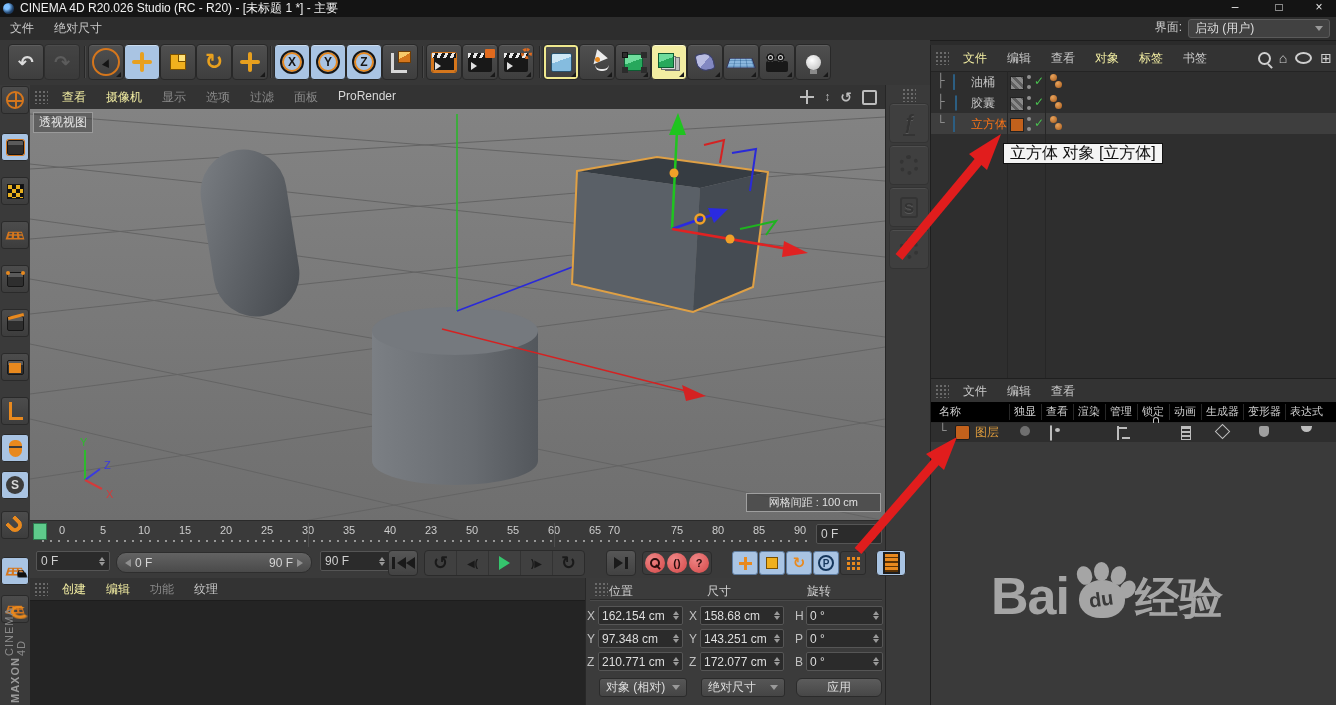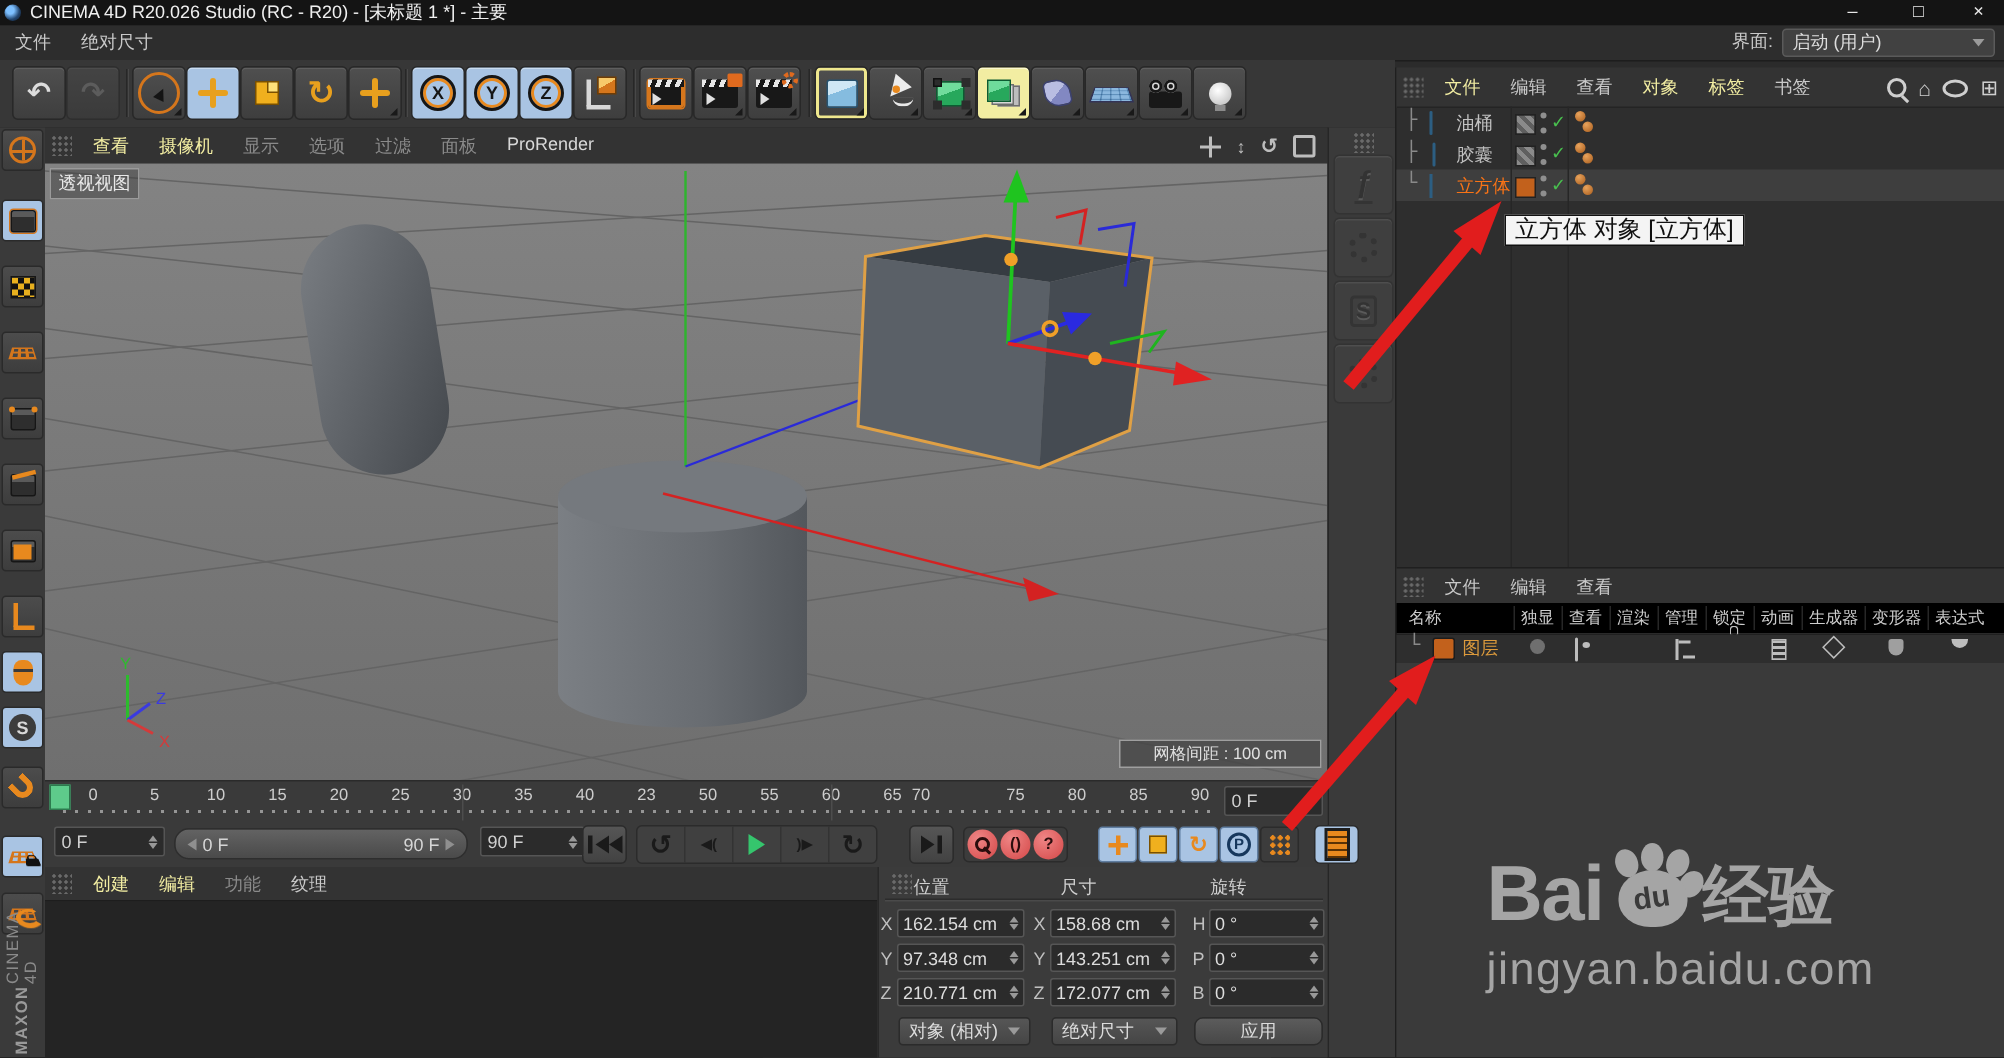--- a/index.html
+++ b/index.html
@@ -601,21 +601,20 @@
           <span class="wm-paw">
             <span class="paw-toe" style="left:4px;top:4px;transform:rotate(-20deg);"></span>
             <span class="paw-toe" style="left:21px;top:0;"></span>
             <span class="paw-toe" style="left:38px;top:4px;transform:rotate(20deg);"></span>
             <span class="paw-toe" style="left:47px;top:18px;transform:rotate(35deg);"></span>
             <span class="paw-pad"></span>
             <span class="wm-du">du</span>
           </span>
           <span class="wm-jy">经验</span>
         </div>
-        <div class="wm-url">jingyan.baidu.com</div>
       </div>
     </div>
   </div>
 
   <div class="abs ruler">
     <div class="marker"></div>
     <div id="ruler-ticks">
         <span class="tick" style="left: 32px;">0</span>
         <span class="tick" style="left: 73px;">5</span>
         <span class="tick" style="left: 114px;">10</span>

